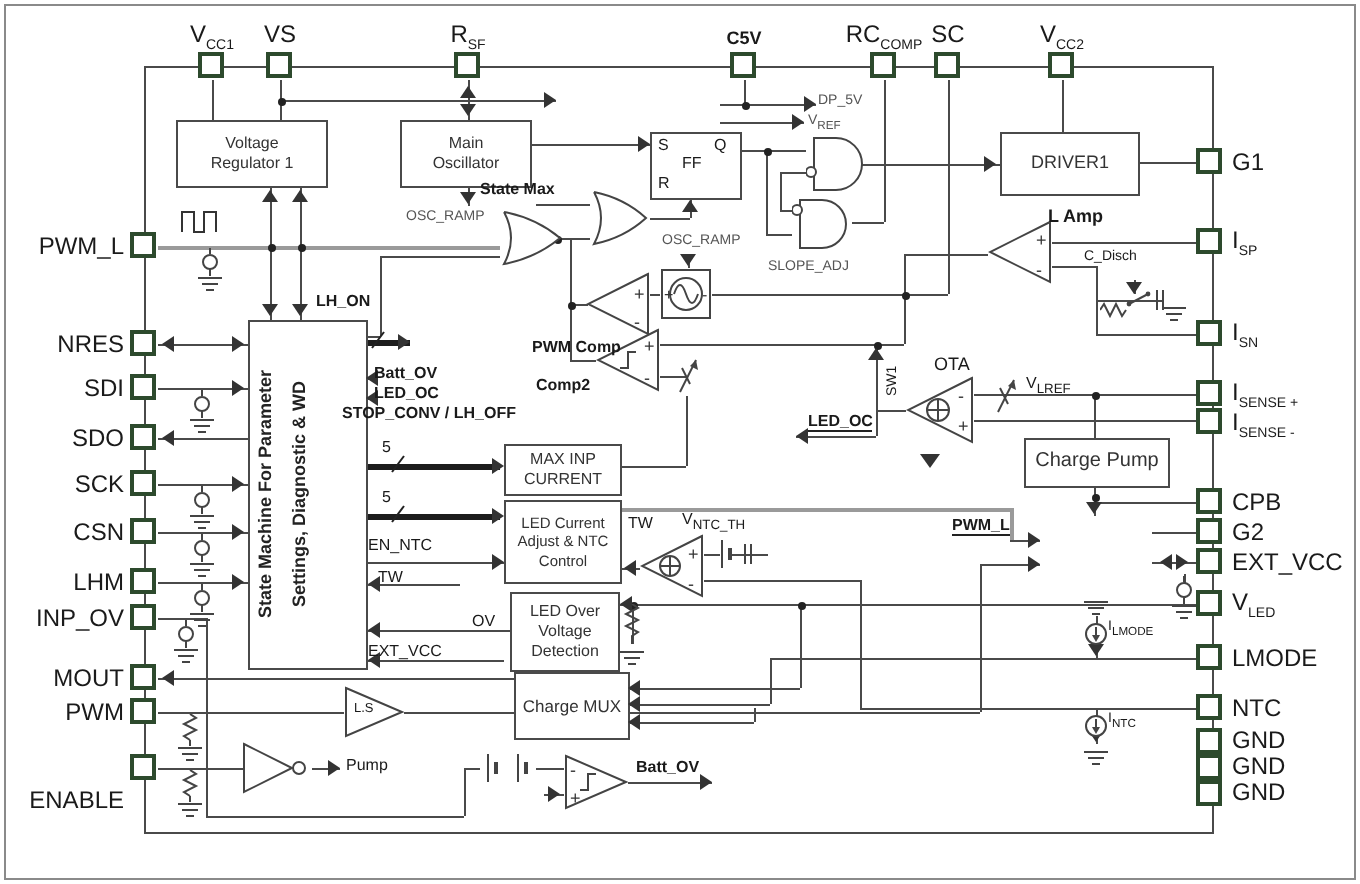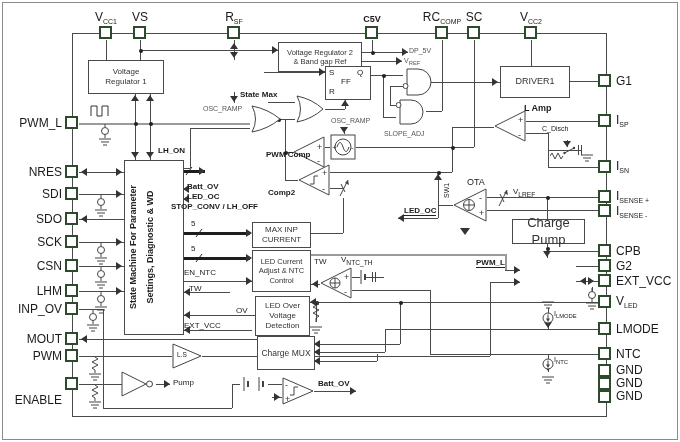--- a/index.html
+++ b/index.html
@@ -37,41 +37,41 @@
 </style>
 </head>
 <body>
 
 <div id="stage">
   <div class="frame"></div>
   <div class="ic"></div>
 
   <div class="blk" style="left:88px;top:60px;width:74px;height:32px">Voltage
 Regulator 1</div>
-  <div class="blk" style="left:278px;top:42px;width:82px;height:28px;font-size:7.5px">Voltage Regulator 2
-&amp; Band gap Ref</div>
+  <div class="blk" style="left:200px;top:60px;width:64px;height:32px">Main
+Oscillator</div>
   <div class="blk" style="left:325px;top:66px;width:44px;height:32px"></div>
   <div class="lab" style="left:329px;top:68px">S</div>
   <div class="lab" style="left:329px;top:87px">R</div>
   <div class="lab" style="left:357px;top:68px">Q</div>
   <div class="lab" style="left:341px;top:77px">FF</div>
   <div class="blk" style="left:500px;top:66px;width:68px;height:30px;font-size:9px">DRIVER1</div>
   <div class="smblk"></div>
   <div class="smtxt">State Machine For Parameter
 Settings, Diagnostic &amp; WD</div>
   <div class="blk" style="left:252px;top:250px;width:57px;height:40px;font-size:7.5px">LED Current
 Adjust &amp; NTC
 Control</div>
   <div class="blk" style="left:252px;top:222px;width:57px;height:24px">MAX  INP
 CURRENT</div>
   <div class="blk" style="left:255px;top:296px;width:53px;height:38px">LED Over
 Voltage
 Detection</div>
   <div class="blk" style="left:257px;top:336px;width:56px;height:32px;font-size:8.5px">Charge MUX</div>
-  <div class="blk" style="left:512px;top:219px;width:71px;height:23px;font-size:13px">Charge Pump</div>
+  <div class="blk" style="left:512px;top:219px;width:71px;height:23px;font-size:10px">Charge Pump</div>
 
   <svg class="gate" style="left:250px;top:104px" width="32" height="30">
     <path d="M2,2 Q18,5 30,15 Q18,25 2,28 Q9,15 2,2" fill="#fff" stroke="#444"></path>
     </svg>
   <svg class="gate" style="left:295px;top:94px" width="30" height="30">
     <path d="M2,2 Q17,5 28,15 Q17,25 2,28 Q9,15 2,2" fill="#fff" stroke="#444"></path>
     </svg>
   <svg class="gate" style="left:403px;top:68px" width="30" height="28">
     <path d="M4,1 H15 A13,13 0 0 1 15,27 H4 Z" fill="#fff" stroke="#444"></path>
     <circle cx="2.5" cy="18" r="2.5" fill="#fff" stroke="#444"></circle>
@@ -209,21 +209,21 @@
   <div class="lab b" style="left:158px;top:146px">LH_ON</div>
   <div class="lab b" style="left:187px;top:182px">Batt_OV</div>
   <div class="lab b" style="left:187px;top:192px">LED_OC</div>
   <div class="lab b" style="left:171px;top:202px">STOP_CONV / LH_OFF</div>
   <div class="lab" style="left:191px;top:219px">5</div>
   <div class="lab" style="left:191px;top:244px">5</div>
   <div class="lab" style="left:184px;top:268px">EN_NTC</div>
   <div class="lab" style="left:189px;top:284px">TW</div>
   <div class="lab" style="left:236px;top:306px">OV</div>
   <div class="lab" style="left:184px;top:321px">EXT_VCC</div>
-  <div class="lab b" style="left:266px;top:150px">PWM Comp</div>
+  <div class="lab b" style="left:266px;top:169px">PWM Comp</div>
   <div class="lab b" style="left:268px;top:188px">Comp2</div>
   <div class="lab b" style="left:524px;top:103px;font-size:9px">L Amp</div>
   <div class="lab sm" style="left:542px;top:125px">C_Disch</div>
   <div class="lab" style="left:467px;top:177px;font-size:9px">OTA</div>
   <div class="lab sm" style="left:443px;top:198px;transform:rotate(-90deg);transform-origin:0 0">SW1</div>
   <div class="lab" style="left:513px;top:187px"><span>V</span><sub>LREF</sub></div>
   <div class="lab b u" style="left:404px;top:206px">LED_OC</div>
   <div class="lab" style="left:314px;top:257px">TW</div>
   <div class="lab" style="left:341px;top:255px"><span>V</span><sub>NTC_TH</sub></div>
   <div class="lab b u" style="left:476px;top:258px">PWM_L</div>

